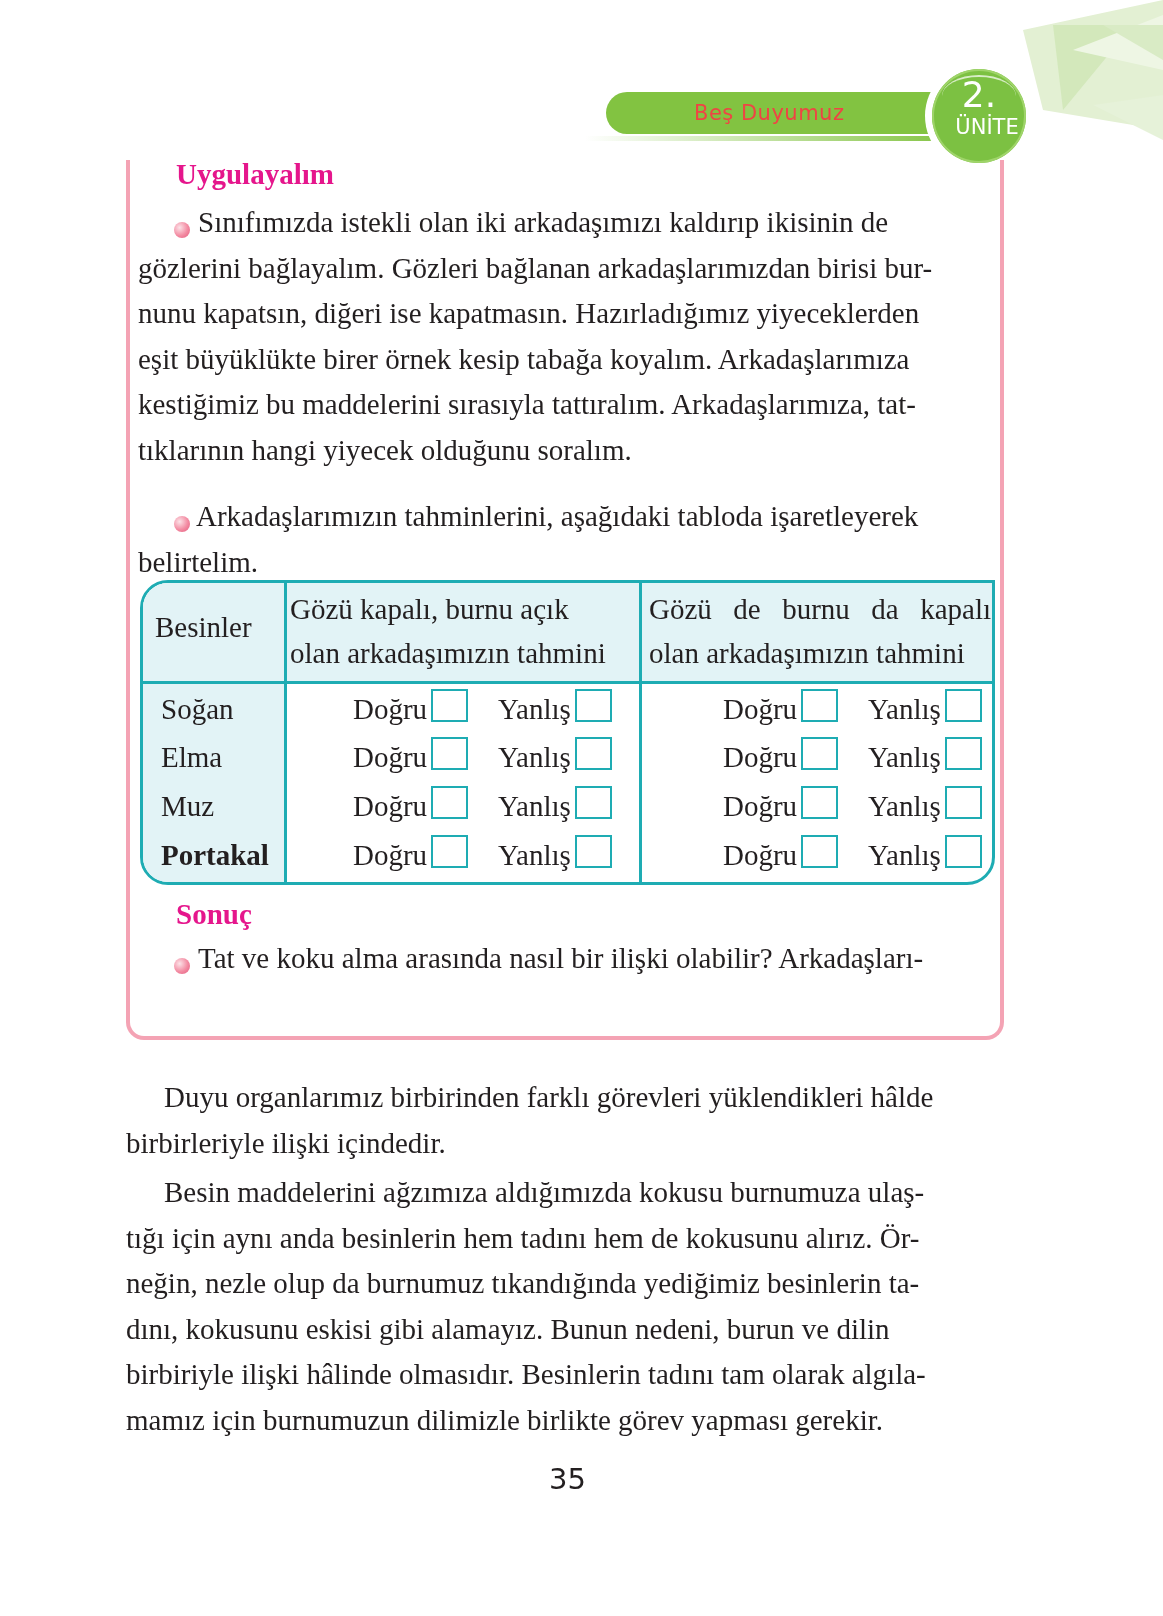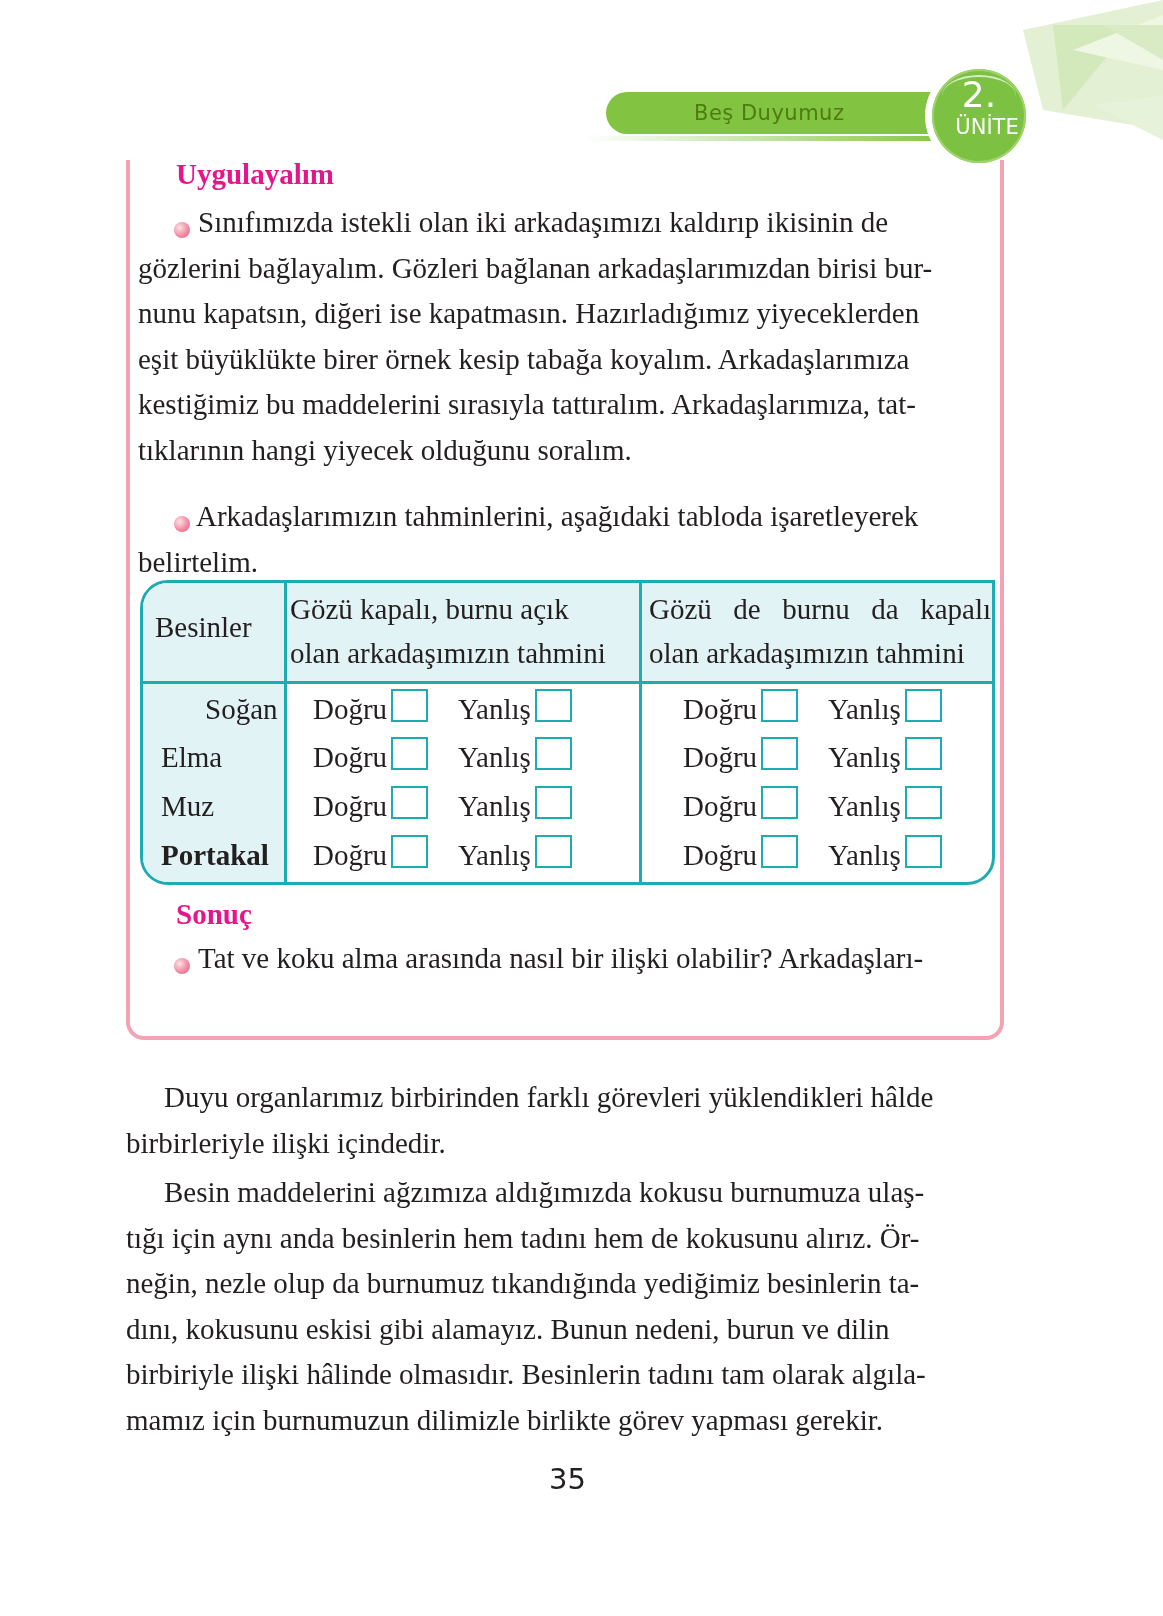--- a/index.html
+++ b/index.html
@@ -6,21 +6,21 @@
   body { width:1163px; height:1616px; position:relative; overflow:hidden;
          font-family:"Liberation Serif", "DejaVu Serif", serif; color:#231f20; }
 
   
   .rays { position:absolute; right:0; top:0; width:260px; height:160px; }
   .header-bar { position:absolute; left:606px; top:92px; width:370px; height:42px;
     background:#82c341; border-radius:22px 0 0 22px; }
   .header-underline { position:absolute; left:585px; top:136px; width:370px; height:5px;
     background:linear-gradient(to right, rgba(130,195,65,0), #82c341); }
   .header-title { position:absolute; left:694px; top:96px; height:34px; line-height:34px;
-    font-family:"DejaVu Sans", sans-serif; font-size:21px; color:#4d7c0f; letter-spacing:0.5px; }
+    font-family:"DejaVu Sans", sans-serif; font-size:21px; color:#ef4444; letter-spacing:0.5px; }
   .unit-badge-ring { position:absolute; left:925px; top:62px; width:108px; height:108px;
     border-radius:50%; background:#ffffff; }
   .unit-badge { position:absolute; left:932px; top:69px; width:94px; height:94px;
     border-radius:50%; background:#7cc142; box-shadow: inset 0 0 0 2px #9fd46a; overflow:hidden; }
   .unit-badge .shine { position:absolute; left:10px; top:6px; width:74px; height:40px;
     border-top:2px solid rgba(255,255,255,0.7); border-radius:50%; }
   .unit-num { position:absolute; left:0; width:100%; top:6px; text-align:center;
     font-family:"DejaVu Sans", sans-serif; font-size:36px; color:#fff; line-height:40px; }
   .unit-label { position:absolute; left:8px; width:100%; top:46px; text-align:center;
     font-family:"DejaVu Sans", sans-serif; font-size:21px; color:#fff; line-height:24px; }
@@ -42,21 +42,21 @@
     border:3px solid #1eacb3; border-radius:28px 0 28px 28px; box-sizing:border-box; overflow:hidden;
     font-size:29px; }
   .tbl .col1-bg { position:absolute; left:0; top:0; width:141px; height:100%; background:#e2f3f6; }
   .tbl .head-bg { position:absolute; left:0; top:0; width:100%; height:98px; background:#e2f3f6; }
   .tbl .hline { position:absolute; left:0; top:98px; width:100%; height:3px; background:#1eacb3; }
   .tbl .vline { position:absolute; top:0; width:3px; height:100%; background:#1eacb3; }
   .cell { position:absolute; line-height:44px; white-space:nowrap; }
   .hd-justify { text-align:justify; text-align-last:justify; }
   .chk { display:inline-block; width:37px; height:33px; border:2px solid #1eacb3; box-sizing:border-box;
     vertical-align:-3px; margin-left:4px; background:#fff; }
-  .pair { position:absolute; white-space:nowrap; line-height:44px; }
+  .pair { position:absolute; white-space:nowrap; line-height:44px;margin-left:40px; }
 
   .page-num { position:absolute; left:0; width:1135px; top:1462px; text-align:center;
     font-family:"DejaVu Sans", sans-serif; font-size:29px; }
 </style>
 </head>
 <body>
 
 <svg class="rays" viewBox="0 0 260 160">
   <polygon points="120,30 260,0 260,130 140,110" fill="#e3f0d3"></polygon>
   <polygon points="150,25 230,25 160,110" fill="#d3e8bb"></polygon>
@@ -98,21 +98,21 @@
   <div class="hline"></div>
   <div class="vline" style="left:141px"></div>
   <div class="vline" style="left:496px"></div>
 
   <div class="cell" style="left:12px; top:22px;">Besinler</div>
   <div class="cell" style="left:147px; top:4px; width:340px;">Gözü kapalı, burnu açık</div>
   <div class="cell" style="left:147px; top:48px;">olan arkadaşımızın tahmini</div>
   <div class="cell hd-justify" style="left:506px; top:4px; width:342px;">Gözü de burnu da kapalı</div>
   <div class="cell" style="left:506px; top:48px;">olan arkadaşımızın tahmini</div>
 
-  <div class="cell" style="left:18px; top:104px;margin-left:44px;">Soğan</div>
+  <div class="cell" style="left:18px; top:104px;">Soğan</div>
   <div class="pair" style="left:170px; top:104px;"><span>Doğru</span><span class="chk"></span></div>
   <div class="pair" style="left:315px; top:104px;"><span>Yanlış</span><span class="chk"></span></div>
   <div class="pair" style="left:540px; top:104px;"><span>Doğru</span><span class="chk"></span></div>
   <div class="pair" style="left:685px; top:104px;"><span>Yanlış</span><span class="chk"></span></div>
 
   <div class="cell" style="left:18px; top:152px;">Elma</div>
   <div class="pair" style="left:170px; top:152px;"><span>Doğru</span><span class="chk"></span></div>
   <div class="pair" style="left:315px; top:152px;"><span>Yanlış</span><span class="chk"></span></div>
   <div class="pair" style="left:540px; top:152px;"><span>Doğru</span><span class="chk"></span></div>
   <div class="pair" style="left:685px; top:152px;"><span>Yanlış</span><span class="chk"></span></div>

